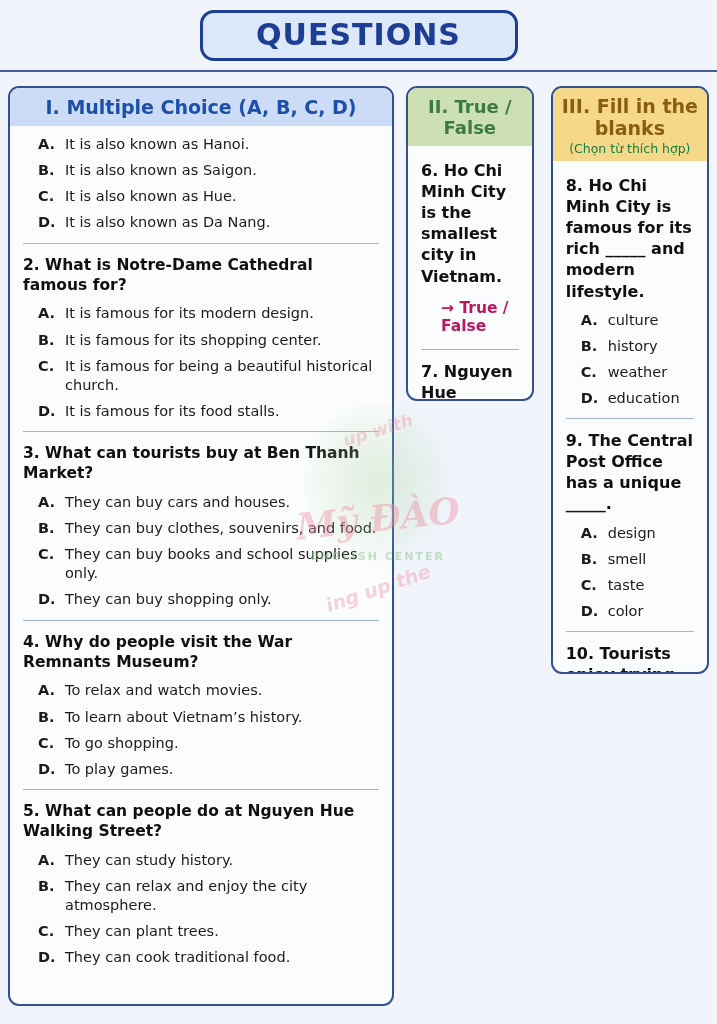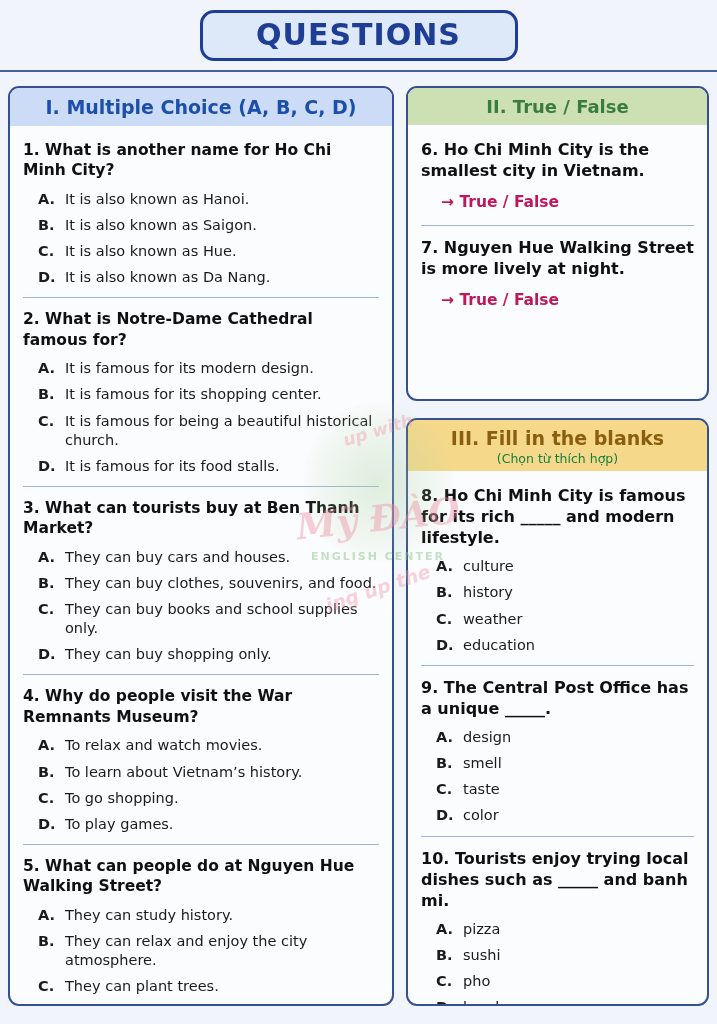--- a/index.html
+++ b/index.html
@@ -42,21 +42,21 @@
     padding: 14px 8px 8px;
     align-items: flex-start;
   }
   .panel {
     background: #fbfcfe;
     border: 2px solid #35508e;
     border-radius: 11px;
     overflow: hidden;
   }
   .panel-left { width: 386px; height: 920px; }
-  .right-col { width: 303px; display: flex; flex-direction: column; gap: 17px; }
+  .right-col { width: 303px; display: flex; flex-direction: row; gap: 17px; }
   .panel-tf { height: 315px; }
   .panel-fb { height: 588px; }
 
   .panel-header {
     text-align: center;
     font-weight: bold;
     padding: 8px 4px;
   }
   .ph-blue  { background: #cddcf6; color: #1c4fa8; font-size: 19px; }
   .ph-green { background: #cde0b4; color: #3a7b40; font-size: 18px; }
@@ -146,21 +146,20 @@
 </div>
 <hr class="top-rule">
 
 <div class="columns">
 
   <div class="panel panel-left">
     <div class="panel-header ph-blue">I. Multiple Choice (A, B, C, D)</div>
     <div class="panel-body">
 
       <div class="q-block">
-        <div class="q-title">1. What is another name for Ho Chi Minh City?</div>
         <div class="option">
           <span class="opt-letter">A.</span>
           <span class="opt-text">It is also known as Hanoi.</span>
         </div>
         <div class="option">
           <span class="opt-letter">B.</span>
           <span class="opt-text">It is also known as Saigon.</span>
         </div>
         <div class="option">
           <span class="opt-letter">C.</span>

